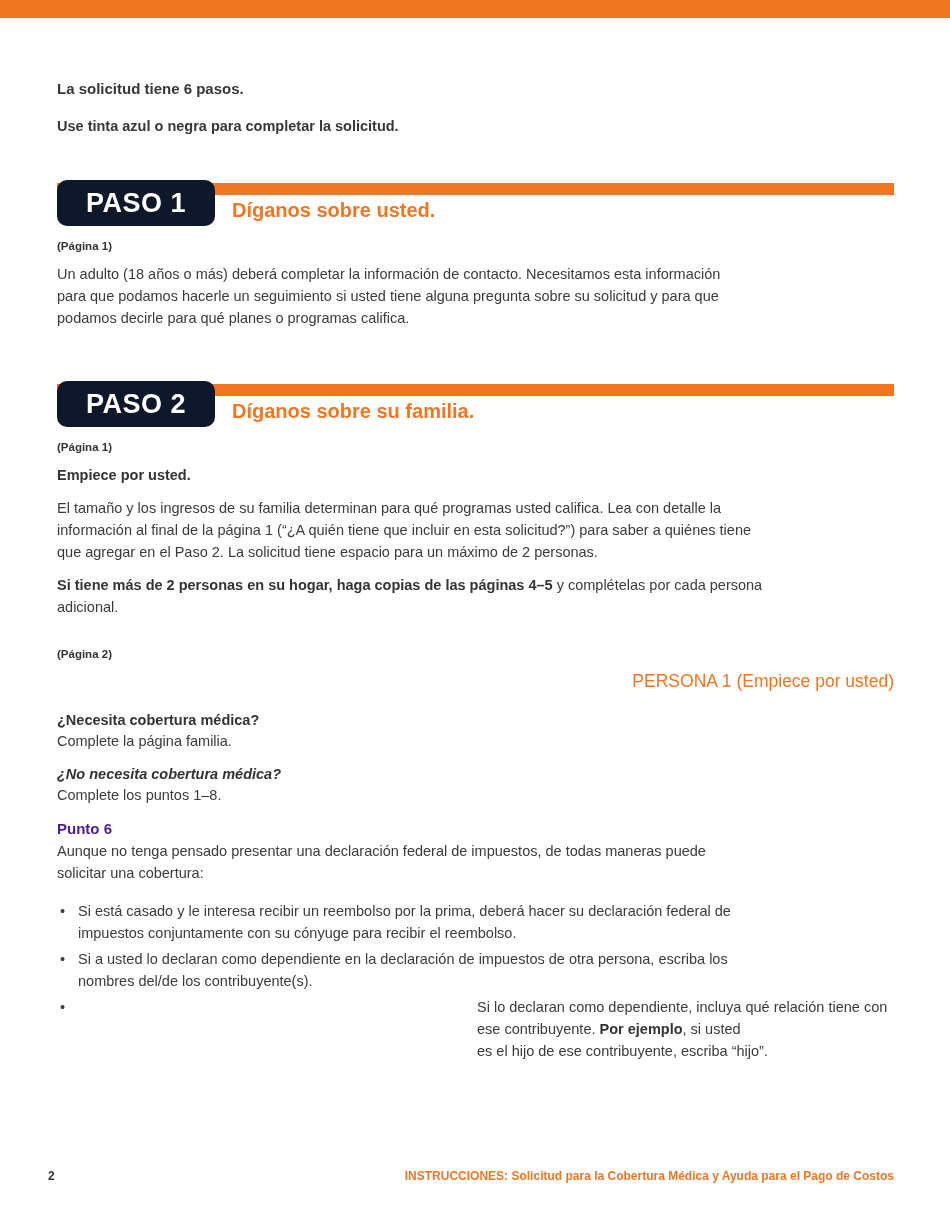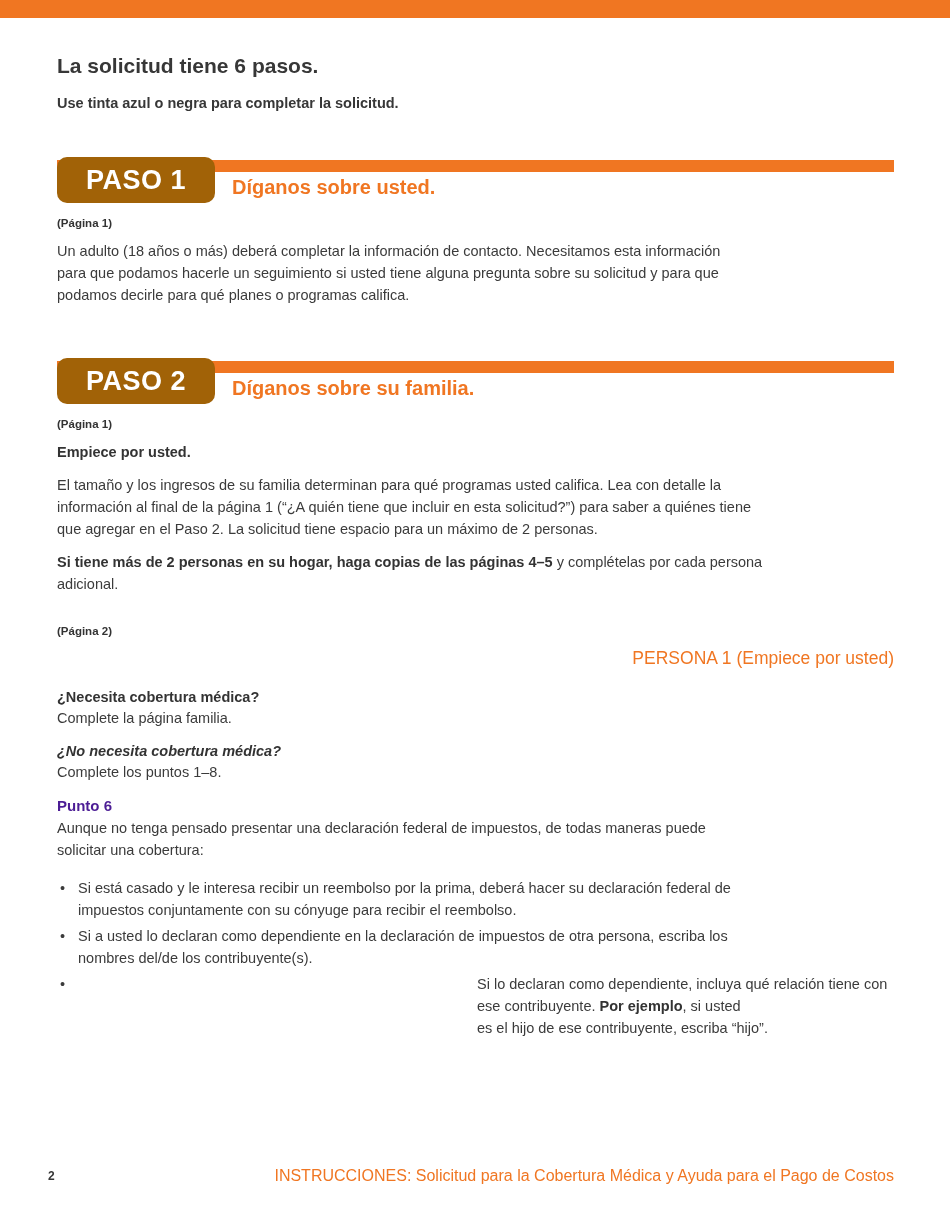--- a/index.html
+++ b/index.html
@@ -8,34 +8,34 @@
     background:#ffffff; color:#3b3b3b;
     font-family:"Liberation Sans","DejaVu Sans",sans-serif;
   }
   .topbar {
     position:absolute; top:0; left:0; right:0; height:18px; background:#F07622;
   }
   .content {
     position:absolute; left:57px; top:0; width:837px;
   }
   .doc-title {
-    margin:52px 0 0 0; font-size:21px; line-height:28px; font-weight:700; color:#373737;
+    margin:75px 0 0 0; font-size:15px; line-height:28px; font-weight:700; color:#373737;
   }
   .doc-subtitle {
     margin:13px 0 0 0; font-size:14.5px; line-height:20px; font-weight:700; color:#373737;
   }
   .step-banner { position:relative; height:46px; }
   .step-banner.first { margin-top:44px; }
   .step-banner.second { margin-top:52px; }
   .step-bar {
     position:absolute; top:3px; left:0; right:0; height:12px; background:#F07622;
   }
   .step-box {
     position:absolute; top:0; left:0; width:158px; height:46px;
-    background:#a16207; border-radius:10px;
+    background:#0f172a; border-radius:10px;
     color:#ffffff; font-weight:700; font-size:27px; line-height:46px;
     text-align:center; letter-spacing:0.5px;
   }
   .step-heading {
     position:absolute; left:175px; top:17px;
     color:#F07622; font-weight:700; font-size:20px; line-height:26px;
   }
   .page-note {
     margin:13px 0 0 0; font-size:11.5px; line-height:15px; font-weight:700; color:#333333;
   }
@@ -61,21 +61,21 @@
     flex:0 0 21px; font-size:14.5px; line-height:22px; color:#3b3b3b; padding-left:3px; box-sizing:border-box;
   }
   .bullet-text { flex:1; font-size:14.5px; line-height:22px; white-space:pre-line; }
   .footer {
     position:absolute; top:1168px; left:48px; right:56px; height:16px;
   }
   .footer-page {
     position:absolute; left:0; top:0; font-size:12px; font-weight:700; color:#373737; line-height:16px;
   }
   .footer-title {
-    position:absolute; right:0; top:0; font-size:16px; font-weight:400; color:#F07622; line-height:16px;
+    position:absolute; right:0; top:0; font-size:12px; font-weight:700; color:#F07622; line-height:16px;
   }
 </style>
 </head>
 <body>
 
 <div class="topbar"></div>
 
 <div class="content">
 
   <h1 class="doc-title">La solicitud tiene 6 pasos.</h1>

